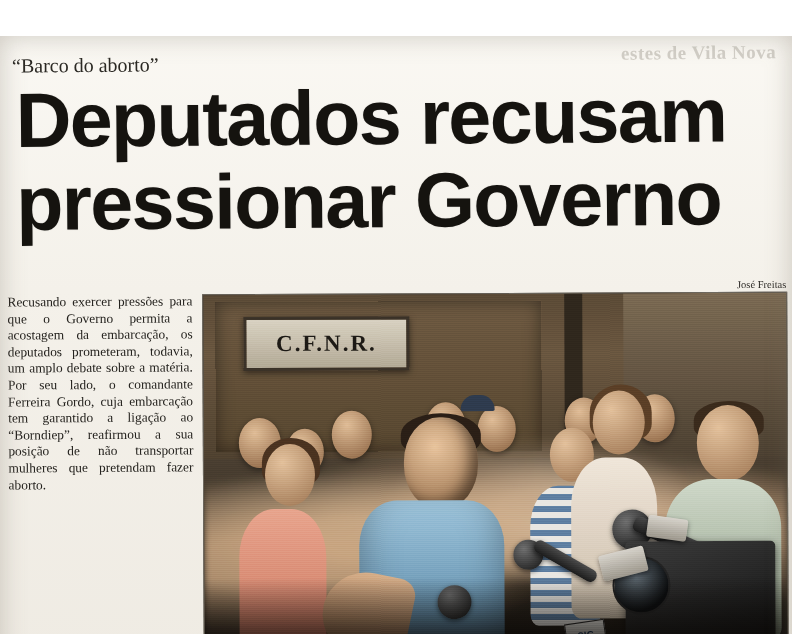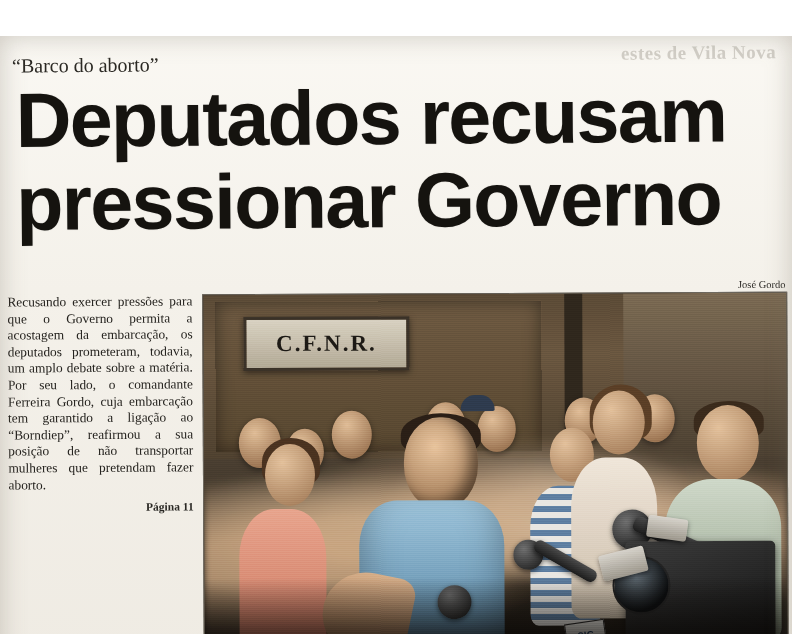--- a/index.html
+++ b/index.html
@@ -310,25 +310,24 @@
 
   <div class="ghost-text">estes de Vila Nova</div>
 
   <div class="kicker">“Barco do aborto”</div>
 
   <div class="headline">
     <span class="l1">Deputados recusam</span>
     <span class="l2">pressionar Governo</span>
   </div>
 
-  <div class="credit">José Gordo</div>
+  <div class="credit">José Freitas</div>
 
   <div class="column">
     <p>Recusando exercer pressões para que o Governo permita a acostagem da embarcação, os deputados prometeram, todavia, um amplo debate sobre a matéria. Por seu lado, o comandante Ferreira Gordo, cuja embarcação tem garantido a ligação ao “Borndiep”, reafirmou a sua posição de não transportar mulheres que pretendam fazer aborto.</p>
-    <div class="pagref">Página 11</div>
   </div>
 
   <div class="photo-wrap">
     <div class="scene">
       <div class="wall-top"></div>
       <div class="wall-panel"></div>
       <div class="door-frame"></div>
       <div class="wall-right"></div>
 
       <div class="plaque">

